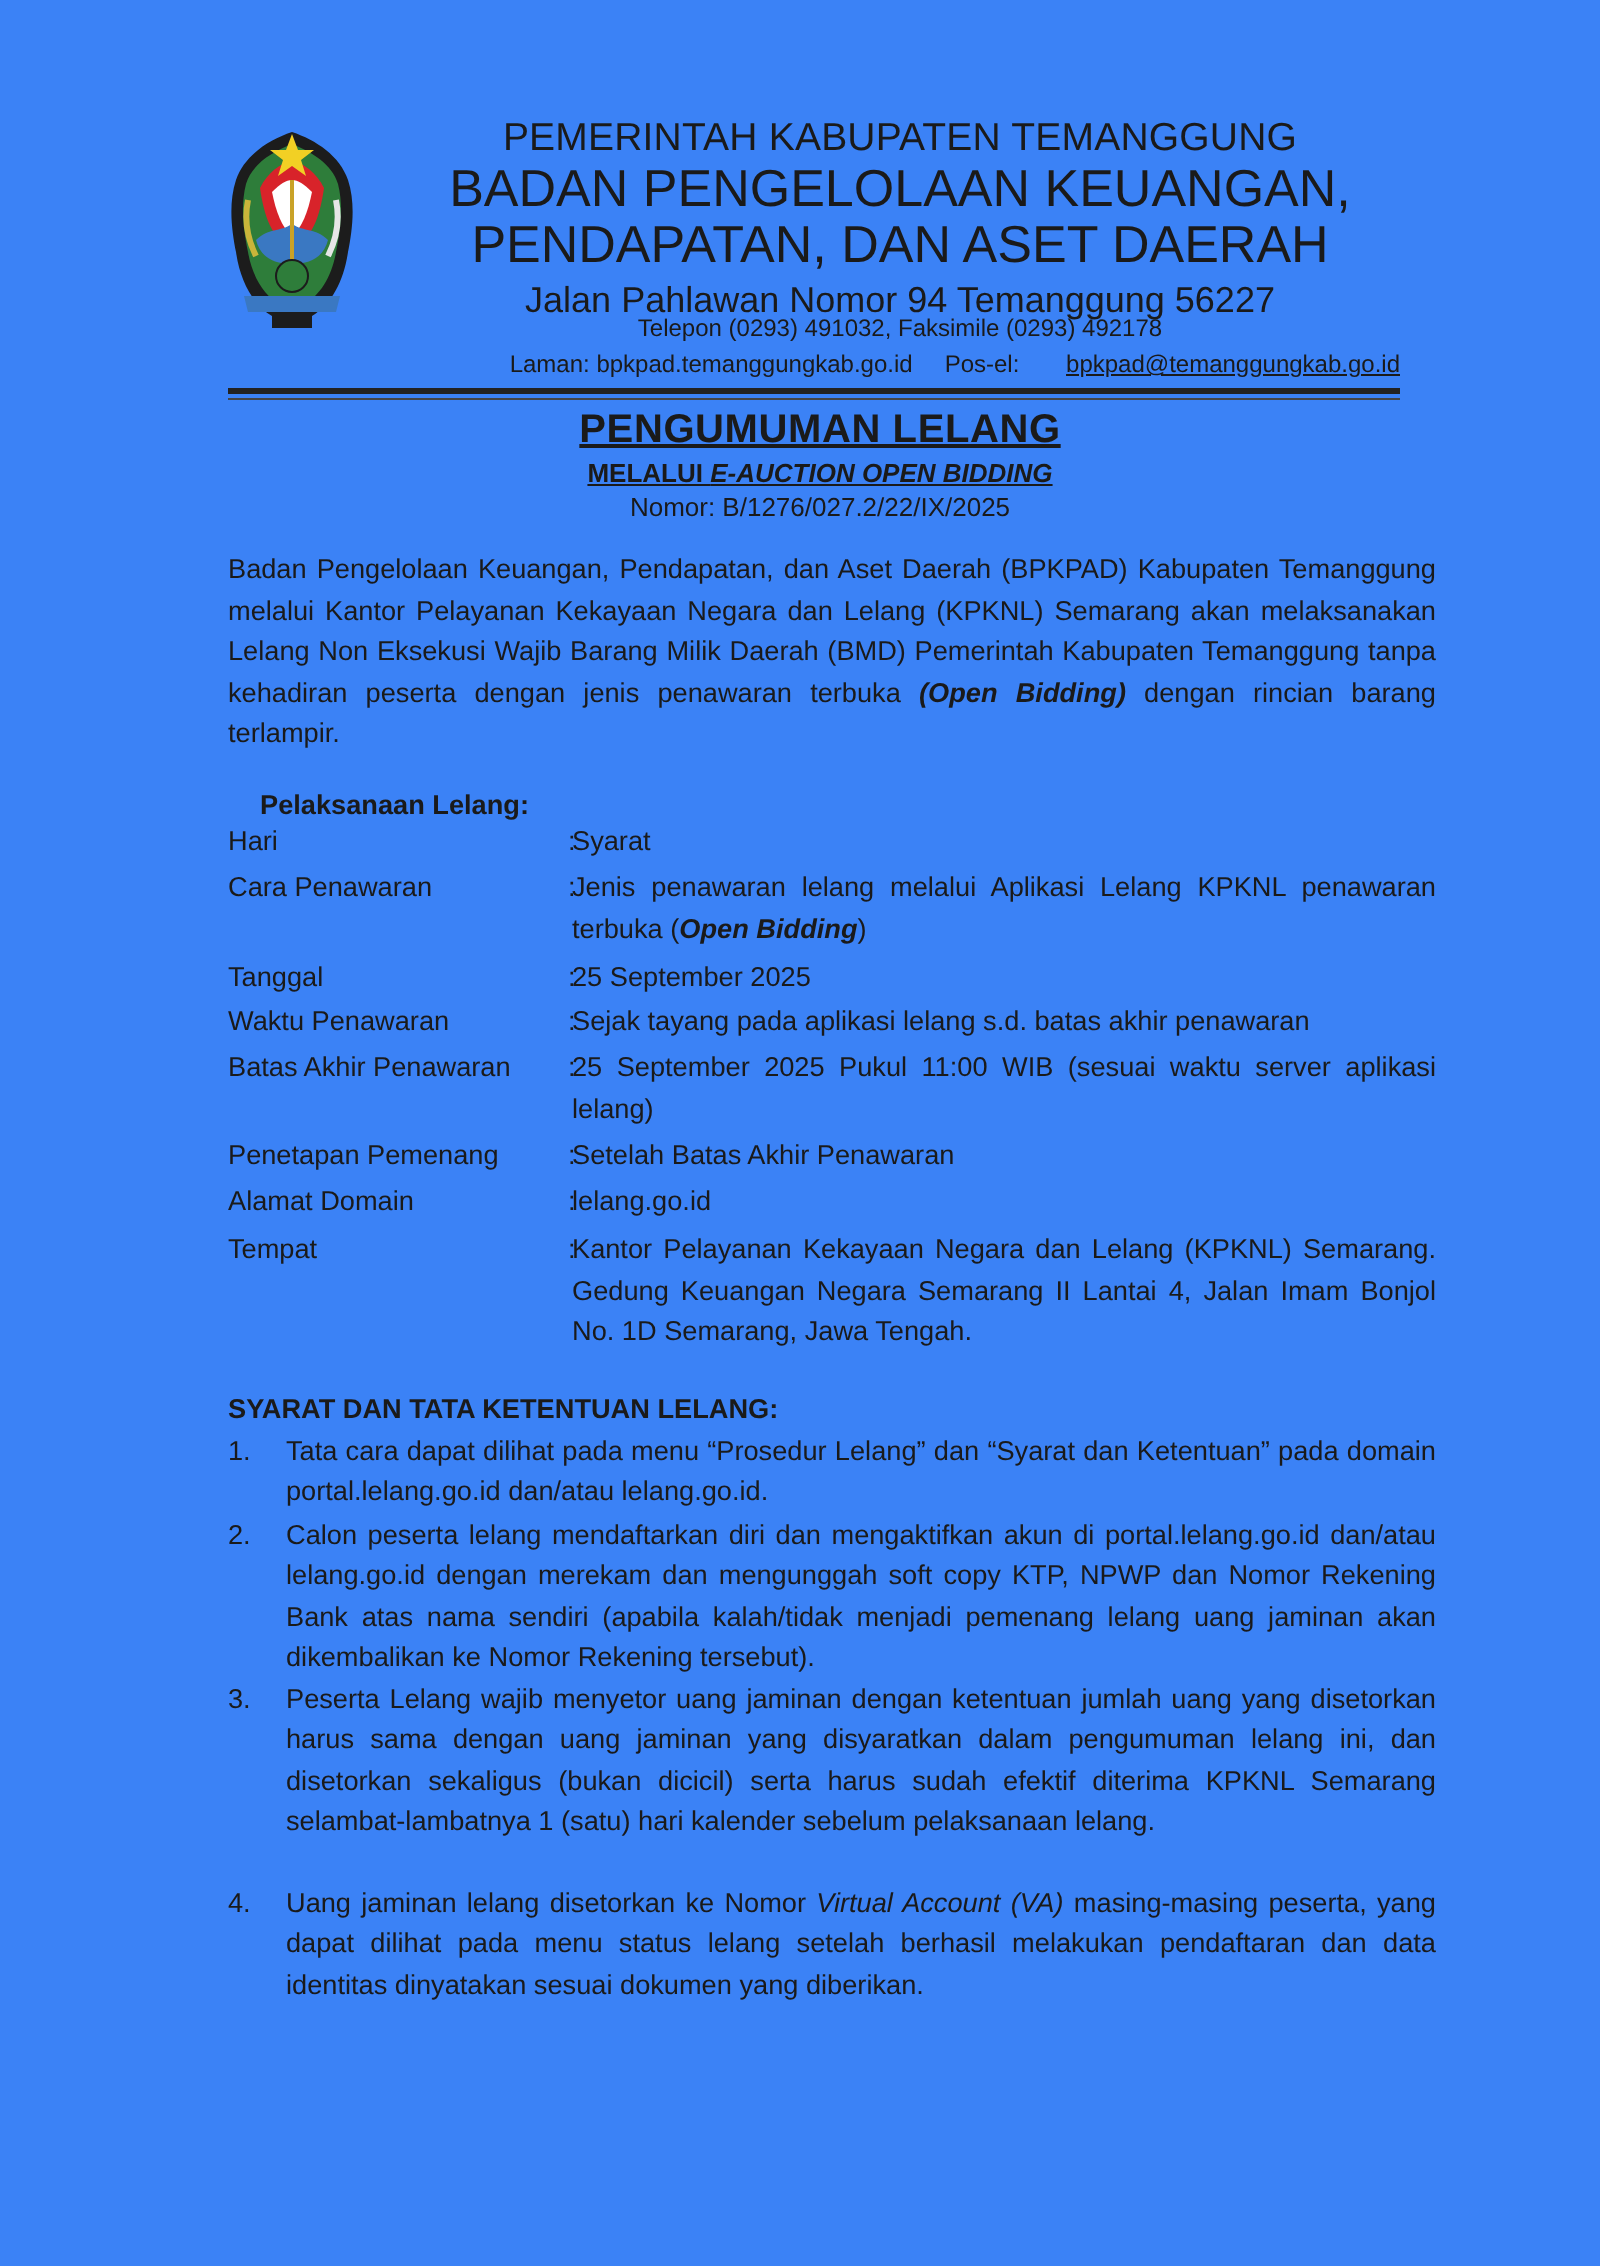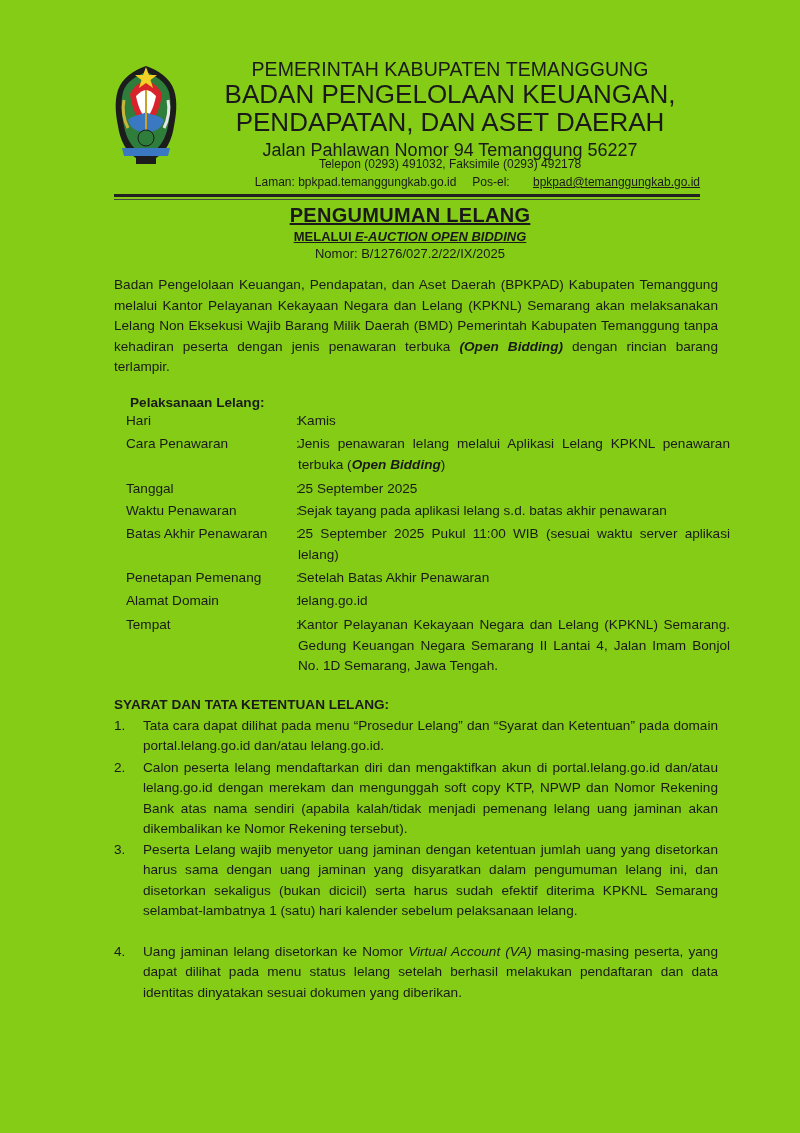--- a/index.html
+++ b/index.html
@@ -1,18 +1,18 @@
 <!DOCTYPE html>
 <html><head>
   <meta charset="utf-8">
   <style>
     html, body { margin: 0; padding: 0; background: #ffffff; }
     body { width: 800px; height: 1133px; position: relative; overflow: hidden;
            font-family: "Liberation Sans", sans-serif; color: #1a1a1a; }
-    .page { position: absolute; left: 0; top: 0; width: 800px; height: 1133px; background: #84cc16; }
+    .page { position: absolute; left: 0; top: 0; width: 800px; height: 1133px; background: #3b82f6; }
 
     
     .logo { position: absolute; left: 112px; top: 64px; width: 68px; height: 106px; }
     .kop { position: absolute; left: 200px; width: 500px; text-align: center; }
     .kop-1 { top: 58px; font-size: 19.5px; letter-spacing: 0.1px; }
     .kop-2 { top: 80px; font-size: 26px; line-height: 28px; }
     .kop-3 { top: 108px; font-size: 26px; line-height: 28px; }
     .kop-4 { top: 140px; font-size: 18px; }
     .kop-5 { top: 157px; font-size: 12px; }
     .kop-6 { position: absolute; left: 200px; top: 175px; width: 500px; font-size: 12px; text-align: right; white-space: nowrap; }
@@ -28,21 +28,21 @@
     .title-2 i { font-style: italic; }
     .title-3 { top: 246px; font-size: 13px; }
 
     
     .intro { position: absolute; left: 114px; top: 275px; width: 604px; font-size: 13.6px; line-height: 20.5px; text-align: justify; }
     .intro b i, .intro i b { font-weight: bold; font-style: italic; }
 
     
     .sec-head { position: absolute; left: 114px; font-size: 13.6px; font-weight: bold; }
     .sec1 { top: 395px; margin-left: 16px; }
-    .kv { position: absolute; left: 114px; width: 604px; font-size: 13.6px; line-height: 20.5px; margin-left: 12px; }
+    .kv { position: absolute; left: 114px; width: 604px; font-size: 13.6px; line-height: 20.5px; }
     .kv .k { position: absolute; left: 0; top: 0; width: 165px; }
     .kv .c { position: absolute; left: 170px; top: 0; width: 10px; }
     .kv .v { margin-left: 172px; text-align: justify; }
 
     
     .sec2 { top: 697px; }
     .ol { position: absolute; left: 114px; width: 604px; font-size: 13.6px; line-height: 20.3px; }
     .ol .num { position: absolute; left: 0; top: 0; width: 24px; }
     .ol .txt { margin-left: 29px; text-align: justify; }
     i { font-style: italic; }
@@ -81,21 +81,21 @@
   <div class="title title-2"><span>MELALUI </span><i>E-AUCTION OPEN BIDDING</i></div>
   <div class="title title-3">Nomor: B/1276/027.2/22/IX/2025</div>
 
   <div class="intro"><span>Badan Pengelolaan Keuangan, Pendapatan, dan Aset Daerah (BPKPAD) Kabupaten Temanggung melalui Kantor Pelayanan Kekayaan Negara dan Lelang (KPKNL) Semarang akan melaksanakan Lelang Non Eksekusi Wajib Barang Milik Daerah (BMD) Pemerintah Kabupaten Temanggung tanpa kehadiran peserta dengan jenis penawaran terbuka </span><b><i>(Open Bidding)</i></b><span> dengan rincian barang terlampir.</span></div>
 
   <div class="sec-head sec1">Pelaksanaan Lelang:</div>
 
   <div class="kv" style="top:411px">
     <span class="k">Hari</span>
       <span class="c">:</span>
-    <div class="v">Kamis</div>
+    <div class="v">Syarat</div>
   </div>
   <div class="kv" style="top:434px">
     <span class="k">Cara Penawaran</span>
       <span class="c">:</span>
     <div class="v"><span>Jenis penawaran lelang melalui Aplikasi Lelang KPKNL penawaran terbuka (</span><b><i>Open Bidding</i></b><span>)</span></div>
   </div>
   <div class="kv" style="top:479px">
     <span class="k">Tanggal</span>
       <span class="c">:</span>
     <div class="v">25 September 2025</div>

